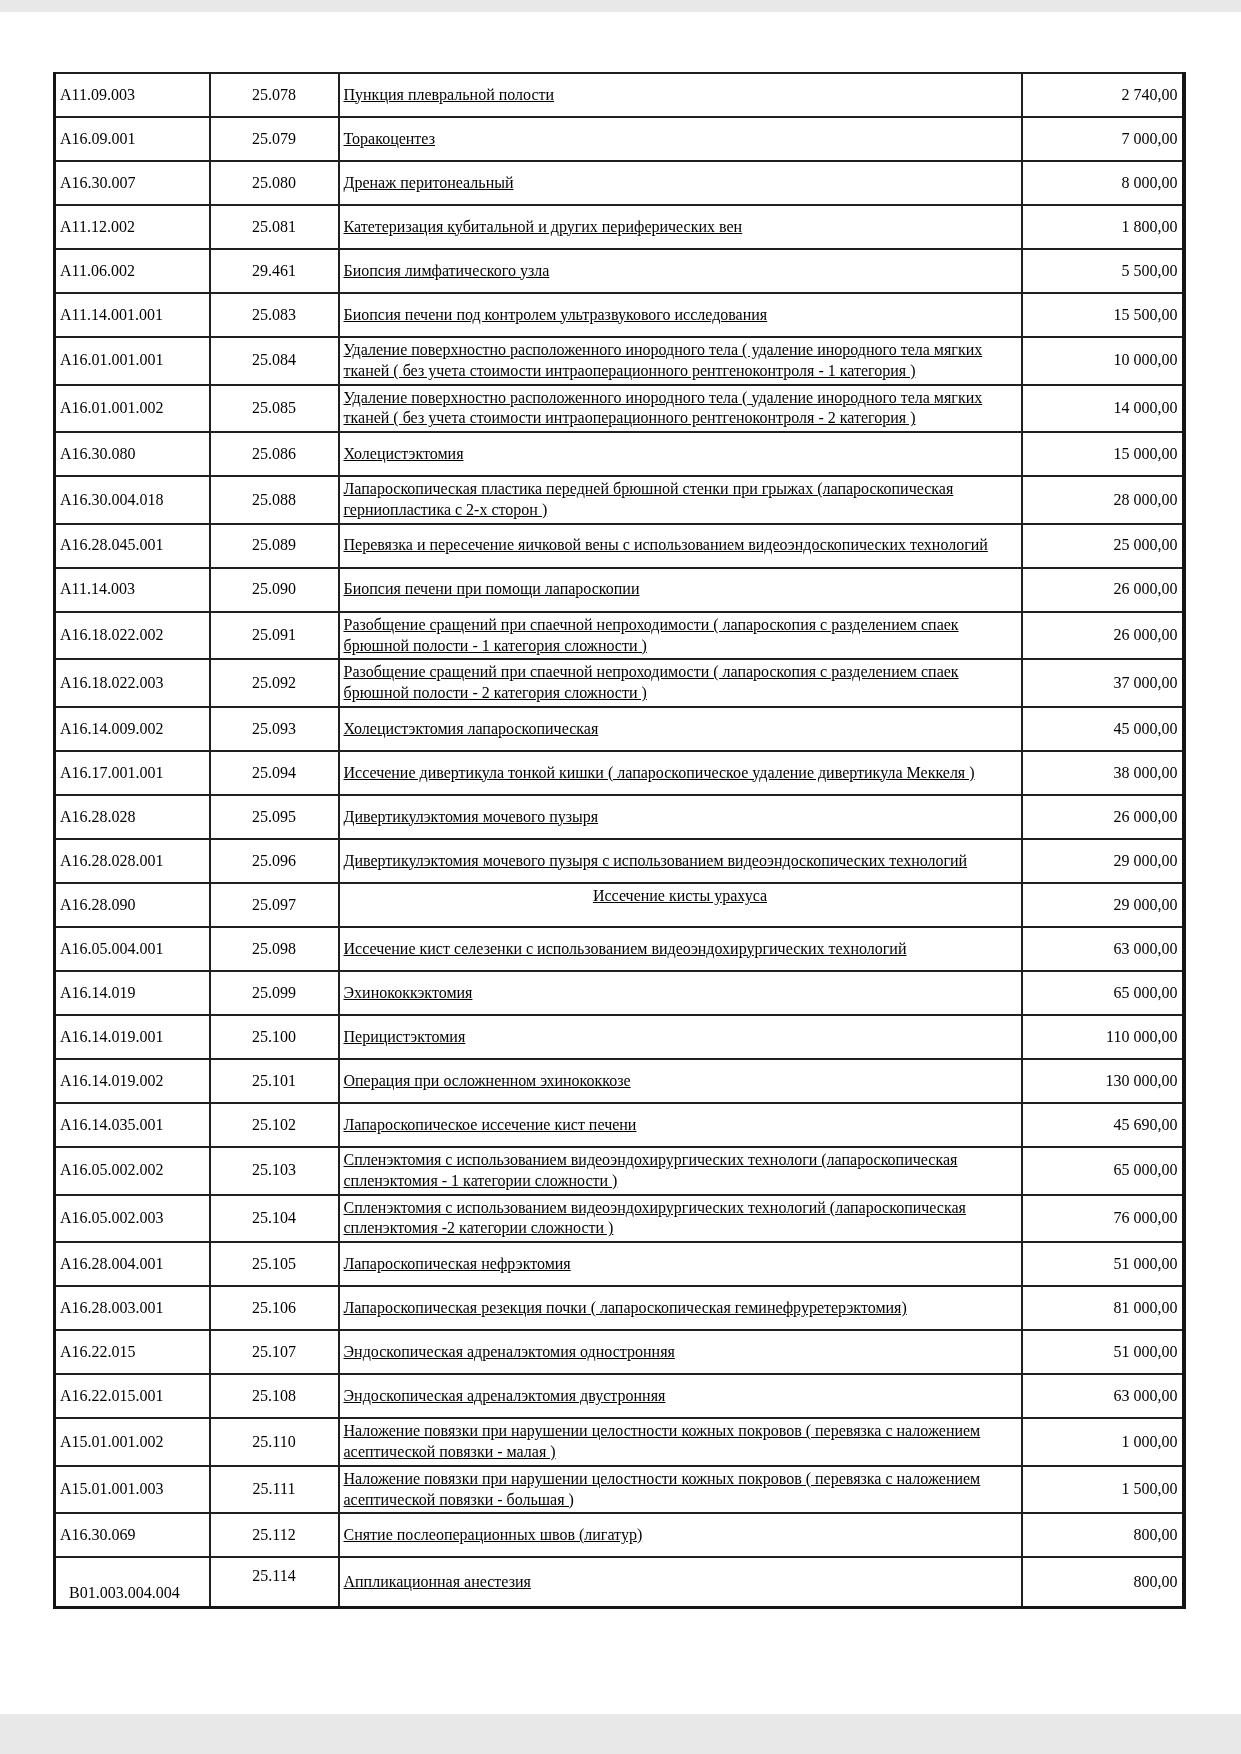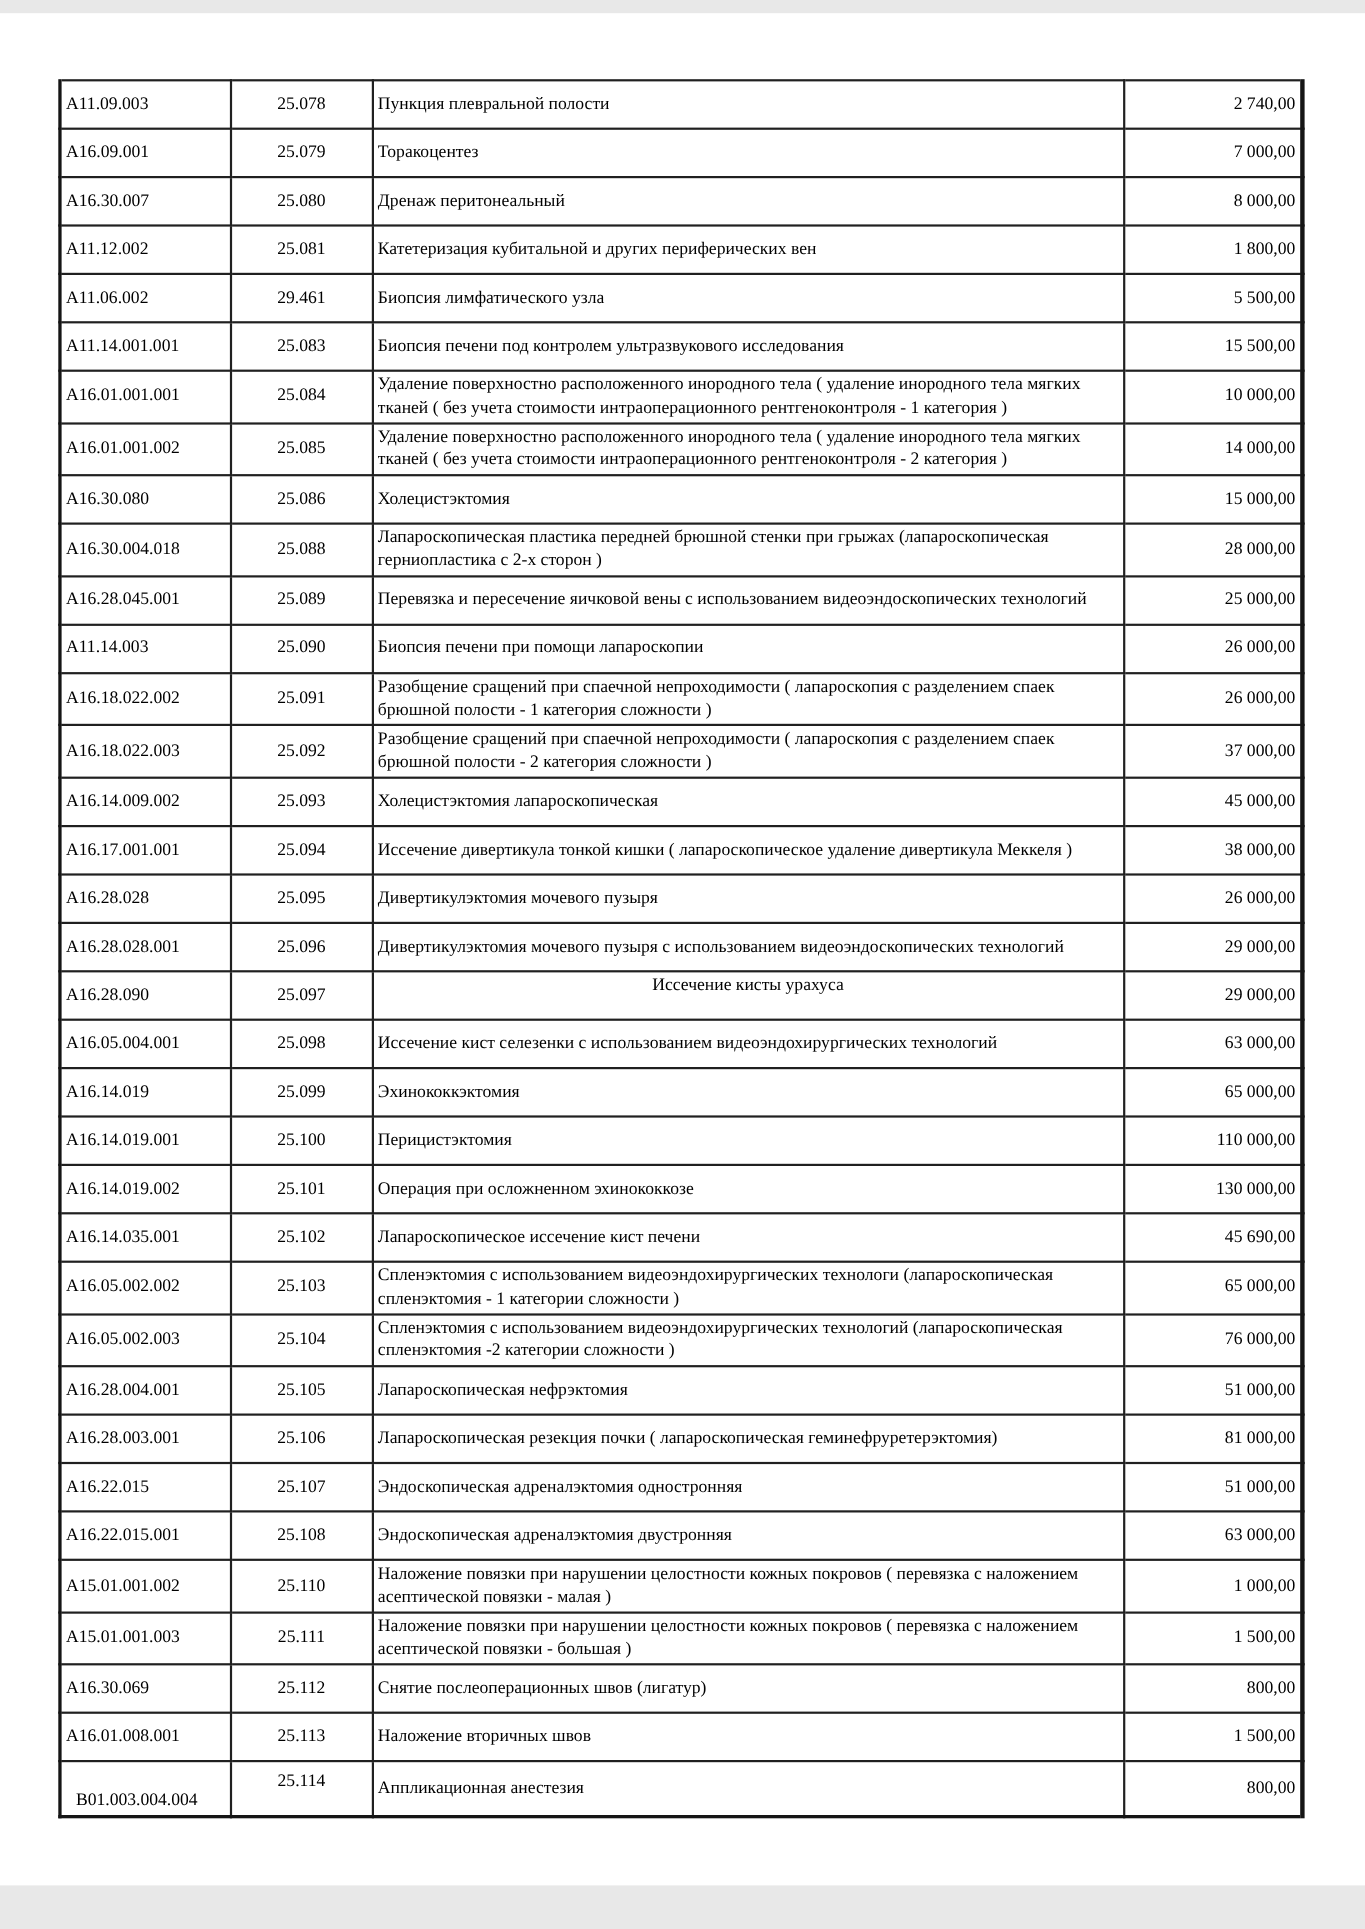--- a/index.html
+++ b/index.html
@@ -33,21 +33,21 @@
     border: 2px solid #202020;
     font-size: 16px;
     line-height: 1.3;
     height: 38px;
     padding: 2px 4px;
     vertical-align: middle;
     overflow: hidden;
   }
   td.col-code   { padding-left: 5px; }
   td.col-num    { text-align: center; }
-  td.col-desc   { padding-left: 5px; padding-right: 3px; }
+  td.col-desc   { padding-left: 5px; padding-right: 3px; text-decoration: underline; }
   td.col-price  { text-align: right; padding-right: 7px; white-space: nowrap; }
   tr.desc-top td.col-desc { vertical-align: top; text-align: center; }
   tr.code-bottom td.col-code { vertical-align: bottom; padding-bottom: 3px; padding-left: 13px; }
   tr.code-bottom td.col-num  { vertical-align: top; padding-top: 8px; }
   .page-footer {
     position: absolute;
     left: 0;
     top: 1744px;
     width: 100%;
     text-align: center;
@@ -259,26 +259,20 @@
     <td class="col-num">25.111</td>
     <td class="col-desc">Наложение повязки при нарушении целостности кожных покровов ( перевязка с наложением асептической повязки - большая )</td>
     <td class="col-price">1 500,00</td>
   </tr>
         <tr>
     <td class="col-code">A16.30.069</td>
     <td class="col-num">25.112</td>
     <td class="col-desc">Снятие послеоперационных швов (лигатур)</td>
     <td class="col-price">800,00</td>
   </tr>
-        <tr>
-    <td class="col-code">A16.01.008.001</td>
-    <td class="col-num">25.113</td>
-    <td class="col-desc">Наложение вторичных швов</td>
-    <td class="col-price">1 500,00</td>
-  </tr>
         <tr class="code-bottom">
     <td class="col-code">B01.003.004.004</td>
     <td class="col-num">25.114</td>
     <td class="col-desc">Аппликационная анестезия</td>
     <td class="col-price">800,00</td>
   </tr>
       </tbody>
   </table>
 
   <div class="page-footer">Страница 28</div>

